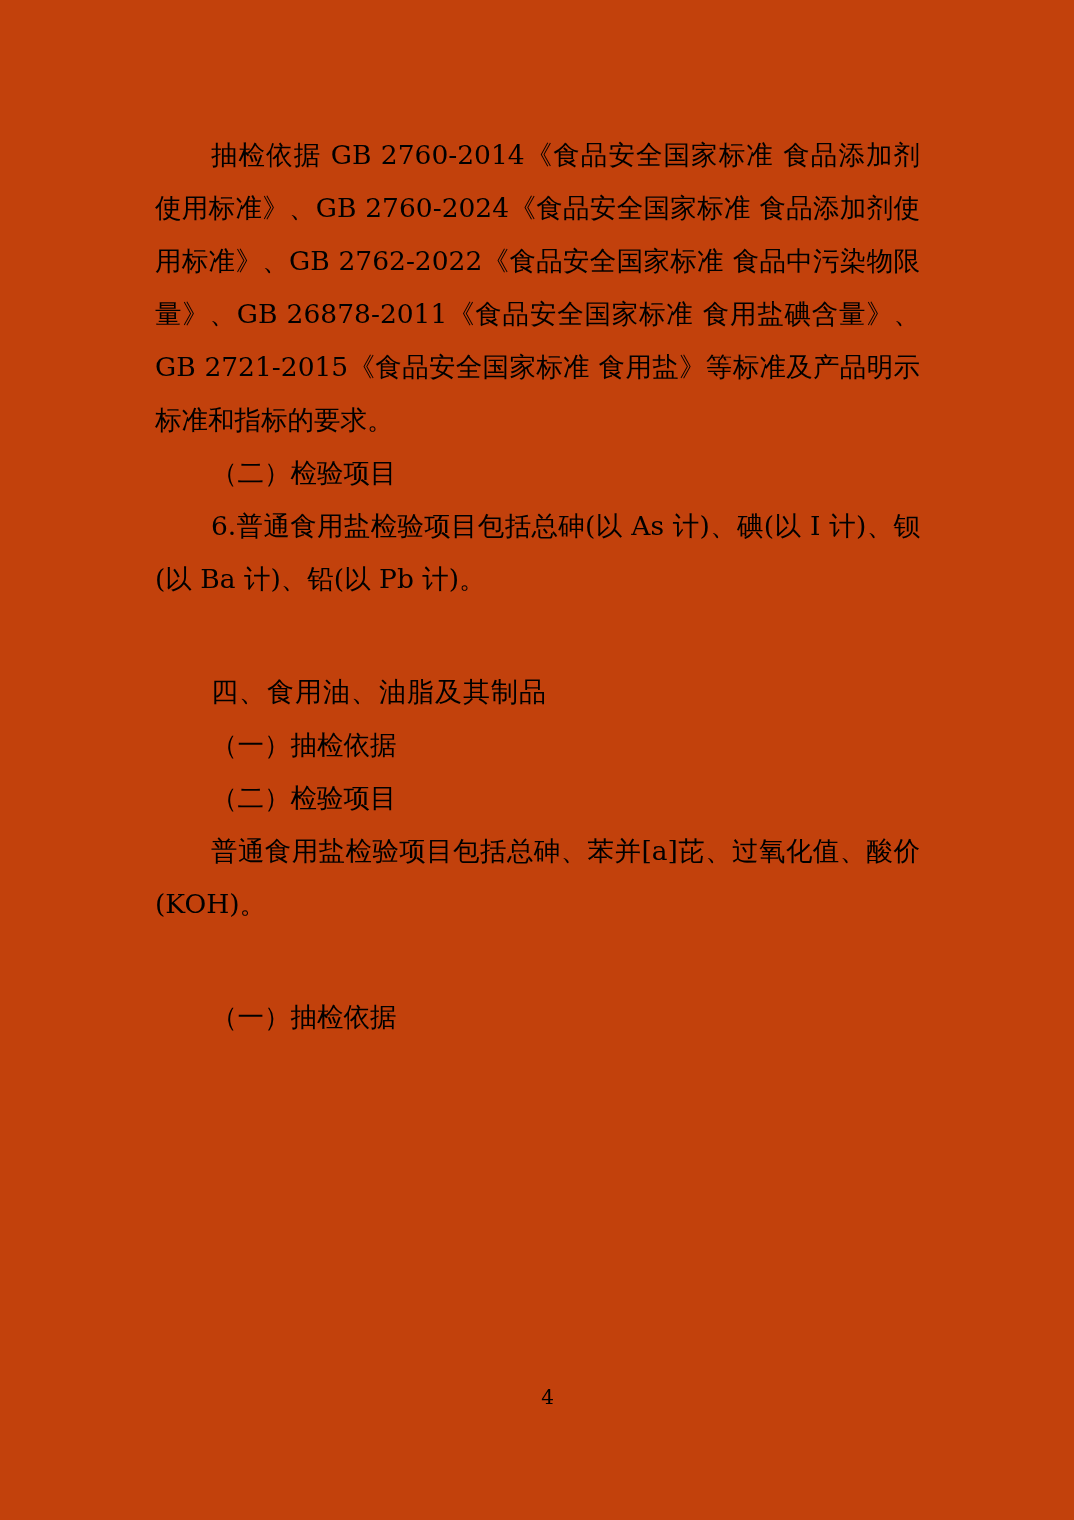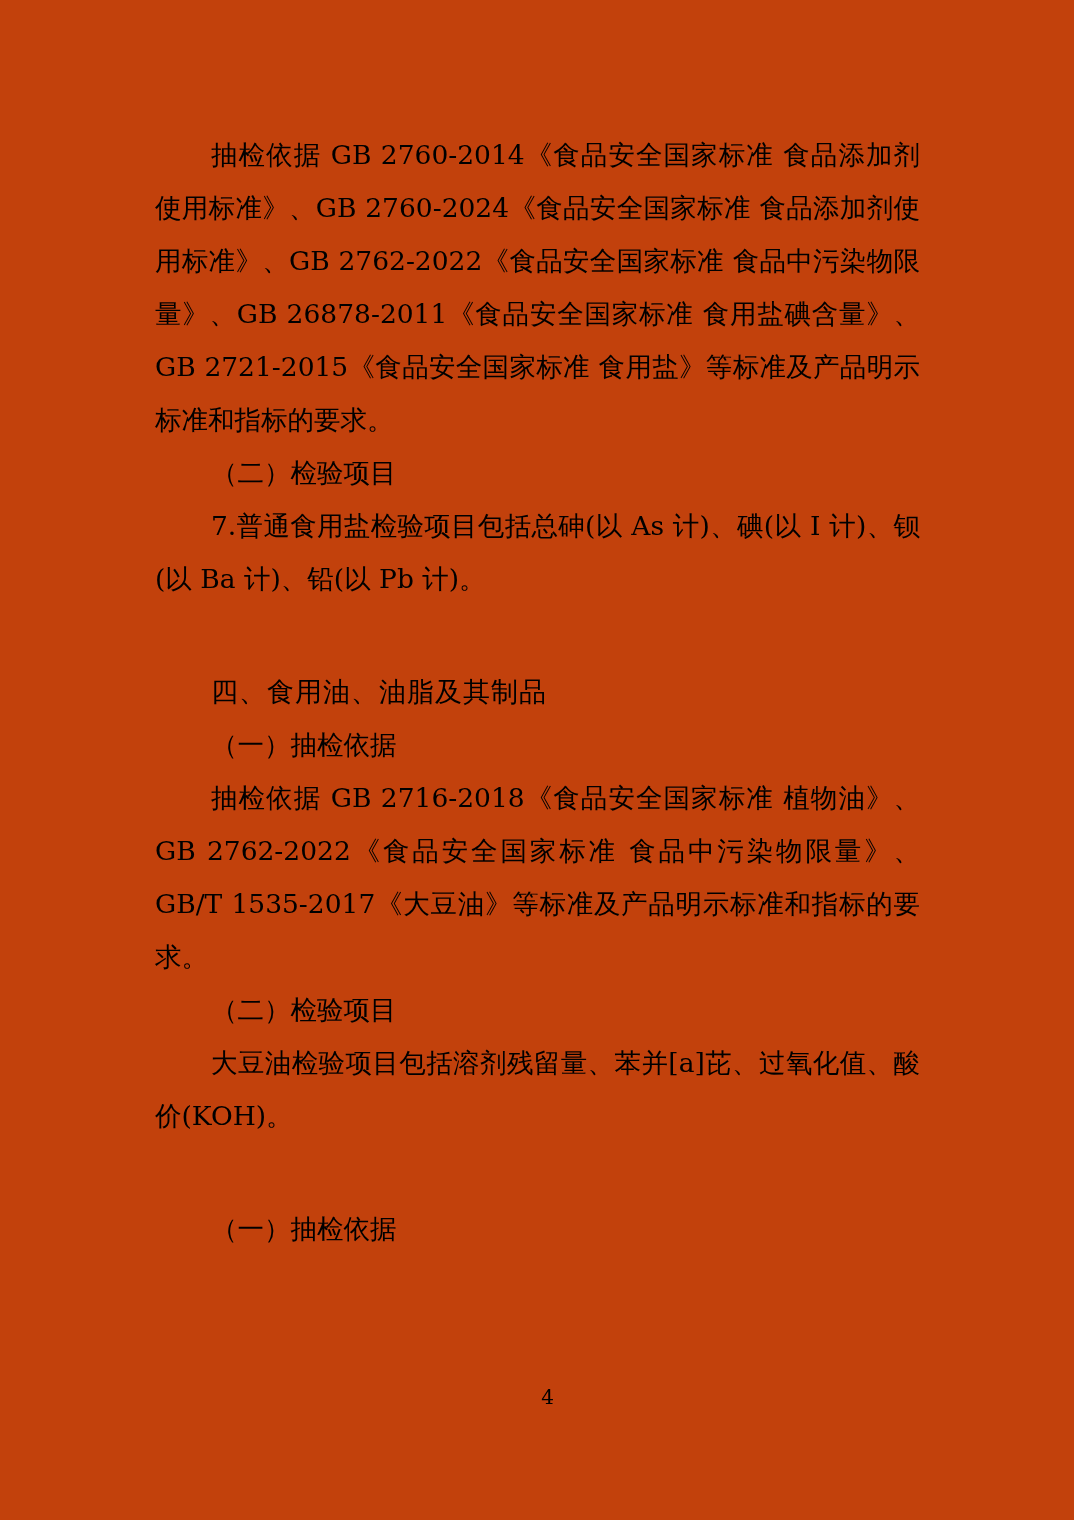--- a/index.html
+++ b/index.html
@@ -60,33 +60,32 @@
 <body>
 
 <div class="page">
   <div class="content">
 
     <p class="para indent">抽检依据 GB 2760-2014《食品安全国家标准 食品添加剂使用标准》、GB 2760-2024《食品安全国家标准 食品添加剂使用标准》、GB 2762-2022《食品安全国家标准 食品中污染物限量》、GB 26878-2011《食品安全国家标准 食用盐碘含量》、GB 2721-2015《食品安全国家标准 食用盐》等标准及产品明示标准和指标的要求。</p>
 
     <p class="para indent">（二）检验项目</p>
 
 
-    <p class="para indent">7.普通食用盐检验项目包括总砷(以 As 计)、碘(以 I 计)、钡(以 Ba 计)、铅(以 Pb 计)。</p>
+    <p class="para indent">6.普通食用盐检验项目包括总砷(以 As 计)、碘(以 I 计)、钡(以 Ba 计)、铅(以 Pb 计)。</p>
 
     <div class="spacer-xl"></div>
 
     <p class="heading">四、食用油、油脂及其制品</p>
 
     <p class="para indent">（一）抽检依据</p>
 
-    <p class="para indent">抽检依据 GB 2716-2018《食品安全国家标准 植物油》、GB 2762-2022《食品安全国家标准 食品中污染物限量》、GB/T 1535-2017《大豆油》等标准及产品明示标准和指标的要求。</p>
 
     <p class="para indent">（二）检验项目</p>
 
-    <p class="para indent">大豆油检验项目包括溶剂残留量、苯并[a]芘、过氧化值、酸价(KOH)。</p>
+    <p class="para indent">普通食用盐检验项目包括总砷、苯并[a]芘、过氧化值、酸价(KOH)。</p>
 
     <div class="spacer-xl"></div>
 
 
     <p class="para indent">（一）抽检依据</p>
 
   </div>
 
   <div class="pagenum">4</div>
 </div>

